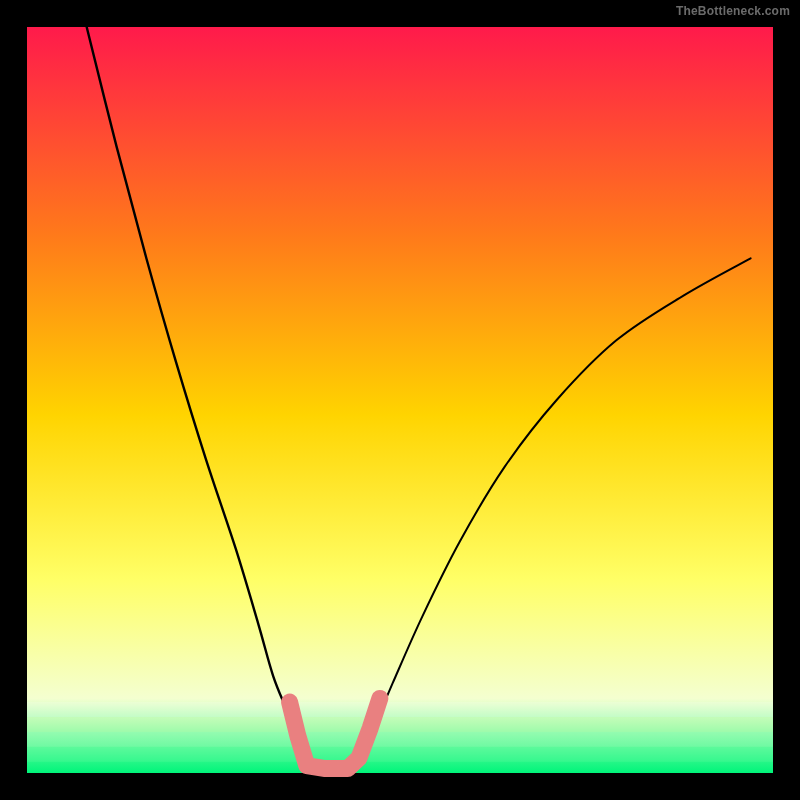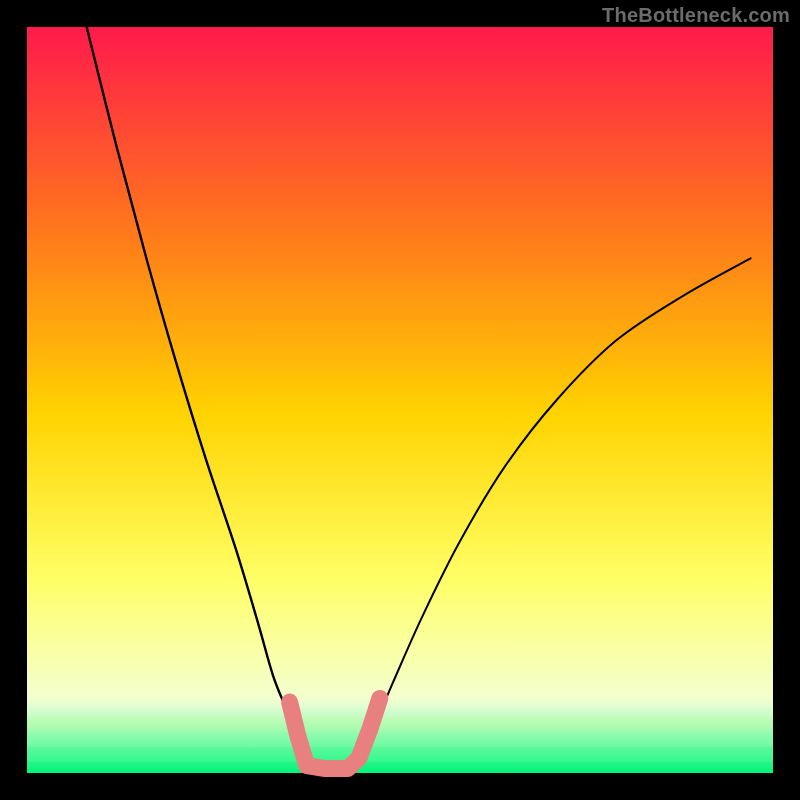--- a/index.html
+++ b/index.html
@@ -15,21 +15,21 @@
     position: relative;
     width: 800px;
     height: 800px;
     background: #000;
   }
   .watermark {
     position: absolute;
     top: 4px;
     right: 10px;
     color: #6b6b6b;
-    font-size: 20px;
+    font-size: 12px;
     font-weight: 600;
     letter-spacing: 0.2px;
     z-index: 5;
     user-select: none;
   }
   svg {
     position: absolute;
     top: 0;
     left: 0;
   }

